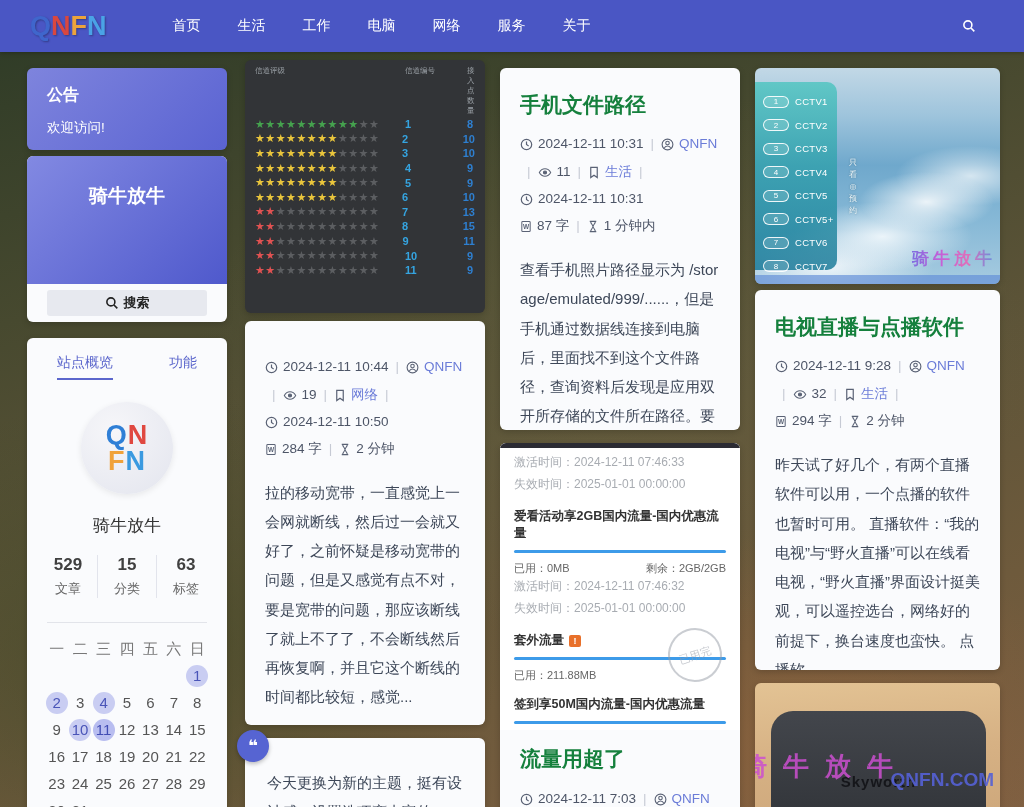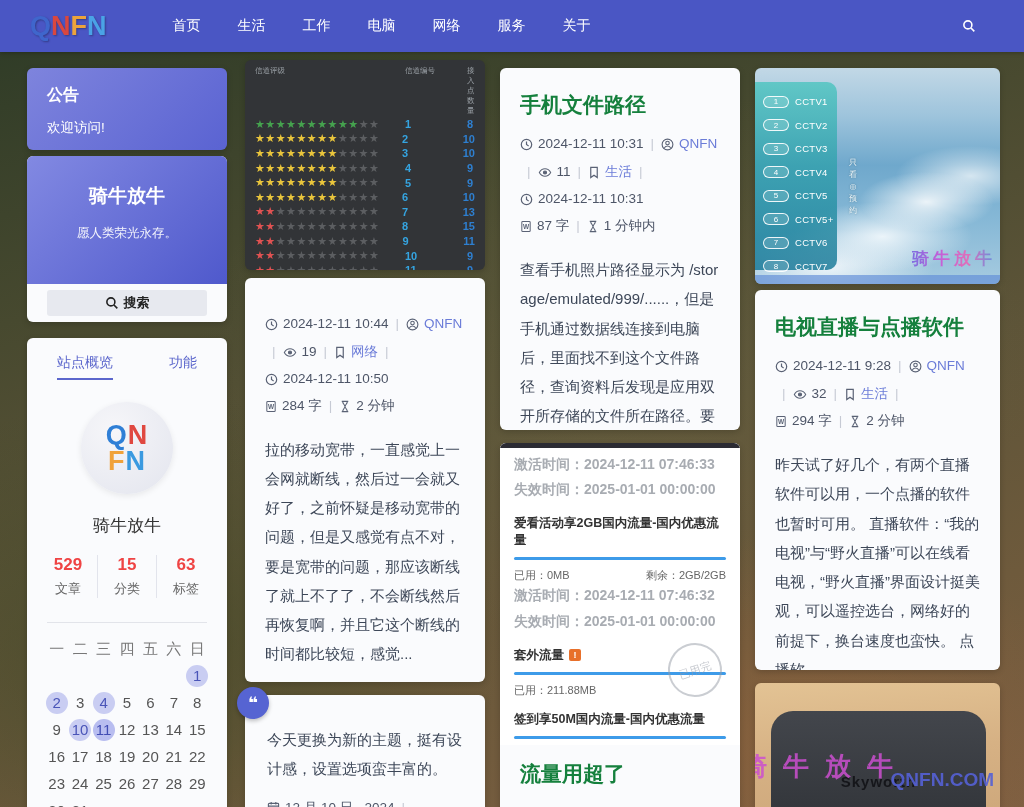--- a/index.html
+++ b/index.html
@@ -50,21 +50,21 @@
   .tab.active { border-bottom:2px solid #5b66cc; }
   .avatar { width:92px; height:92px; border-radius:50%; margin:22px auto 0;
     background:radial-gradient(circle at 35% 30%, #f6f6f9, #e3e5ee); display:flex;
     align-items:center; justify-content:center; flex-direction:column;
     box-shadow:0 2px 6px rgba(0,0,0,.08); }
   .avatar .ln { font-size:27px; font-weight:bold; line-height:26px; letter-spacing:1px; }
   .site-name { text-align:center; font-size:17px; color:#333; margin-top:20px; }
   .stats { display:flex; margin-top:18px; }
   .stat { flex:1; text-align:center; }
   .stat + .stat { border-left:1px solid #e2e4ec; }
-  .stat .v { font-size:17px; font-weight:bold; color:#ef4444; }
+  .stat .v { font-size:17px; font-weight:bold; color:#404040; }
   .stat .l { font-size:13px; color:#666; margin-top:5px; }
   .ov-hr { border:none; border-top:1px solid #e2e4ea; margin:24px 8px 14px; }
   .calendar { padding:0 6px; }
   .cal-row { display:flex; }
   .cal-cell { flex:1; text-align:center; font-size:15px; color:#555; height:27px;
     line-height:23px; position:relative; cursor:default; }
   .cal-head .cal-cell { color:#777; }
   .cal-cell .d { display:inline-block; width:22px; height:22px; line-height:22px;
     border-radius:50%; }
   .cal-cell .hl { background:#c9cdf2; color:#4a55b8; }
@@ -76,40 +76,40 @@
   .meta { margin-top:14px; font-size:13.5px; color:#4d5567; }
   .meta-line { display:flex; flex-wrap:wrap; align-items:center; line-height:1.55;
     row-gap:7px; margin-top:6px; }
   .meta .seg { display:inline-flex; align-items:center; gap:5px; white-space:nowrap; }
   .meta .sep { color:#c6cad4; margin:0 7px; }
   .meta .m-link { color:#6b7cd8; cursor:pointer; }
   .meta .ico { color:#5a6275; display:inline-flex; }
   .excerpt { margin-top:18px; font-size:15px; color:#3d4758; line-height:1.95;
     word-break:break-all; }
   
-  .card-stars { margin-top:8px; height:210px; background:#323437; padding:4px 10px;
+  .card-stars { margin-top:8px; height:253px; background:#323437; padding:4px 10px;
     cursor:pointer; }
   .stars-head { display:flex; font-size:7.5px; color:#9aa0a6; padding:2px 0 1px; }
   .stars-head .h1 { width:150px; } .stars-head .h2 { width:62px; } .stars-head .h3 { flex:1; }
   .star-row { display:flex; align-items:center; height:14.6px; }
   .star-row .stars { width:150px; font-size:11px; letter-spacing:.5px; line-height:1; }
   .star-row .gry { color:#5c5e61; }
   .star-row .ch { width:62px; color:#35a4e0; font-size:11px; font-weight:bold; }
   .star-row .ct { flex:1; color:#2e7fd0; font-size:11px; font-weight:bold; }
   
   .card-quote { margin-top:13px; height:160px; padding:30px 22px 0; overflow:visible; }
   .q-badge { position:absolute; top:-8px; left:-8px; width:32px; height:32px;
     border-radius:50%; background:#5664d2; color:#fff; display:flex; align-items:center;
     justify-content:center; font-size:17px; font-weight:bold;
     box-shadow:0 2px 4px rgba(0,0,0,.25); }
   .q-text { font-size:15px; color:#3d4758; line-height:1.95; }
   
   .plan { background:#fff; padding:0 14px 6px; cursor:pointer; position:relative; }
   .plan-topbar { height:5px; background:#2b2b33; margin:0 -14px; }
-  .plan-meta { font-size:14px; color:#a8acb2; line-height:1.8;font-weight:bold; }
+  .plan-meta { font-size:12px; color:#a8acb2; line-height:1.8; }
   .plan-sec { margin-top:13px; }
   .plan-title { font-size:12.5px; font-weight:bold; color:#333; display:flex;
     align-items:center; gap:5px; }
   .plan-bar { height:3px; background:#3d9be9; border-radius:2px; margin-top:8px; }
   .plan-use { display:flex; justify-content:space-between; font-size:11px; color:#666;
     margin-top:8px; }
   .plan-badge { background:#e8702a; color:#fff; font-size:9px; width:12px; height:12px;
     display:inline-flex; align-items:center; justify-content:center; border-radius:2px; }
   .plan-stamp { position:absolute; right:18px; bottom:48px; width:54px; height:54px;
     border:2px solid rgba(150,155,165,.5); border-radius:50%; color:rgba(150,155,165,.55);
@@ -183,21 +183,20 @@
 
 <aside class="col col1">
   <div class="card card-announce">
     <h3>公告</h3>
     <p>欢迎访问!</p>
   </div>
 
   <div class="card card-site">
     <div class="site-grad">
       <h2>骑牛放牛</h2>
-      <p>愿人类荣光永存。</p>
     </div>
     <div class="site-search-wrap">
       <button class="btn-search" id="side-search-btn">
         <span class="icon-svg" id="side-search-icon">
             <svg width="14" height="14" viewBox="0 0 15 15" fill="none" stroke="currentColor" stroke-width="1.7">
               <circle cx="6.3" cy="6.3" r="4.3"></circle>
               <path d="M9.6 9.6l3.6 3.6"></path>
             </svg>
           </span>
         <span>搜索</span>

